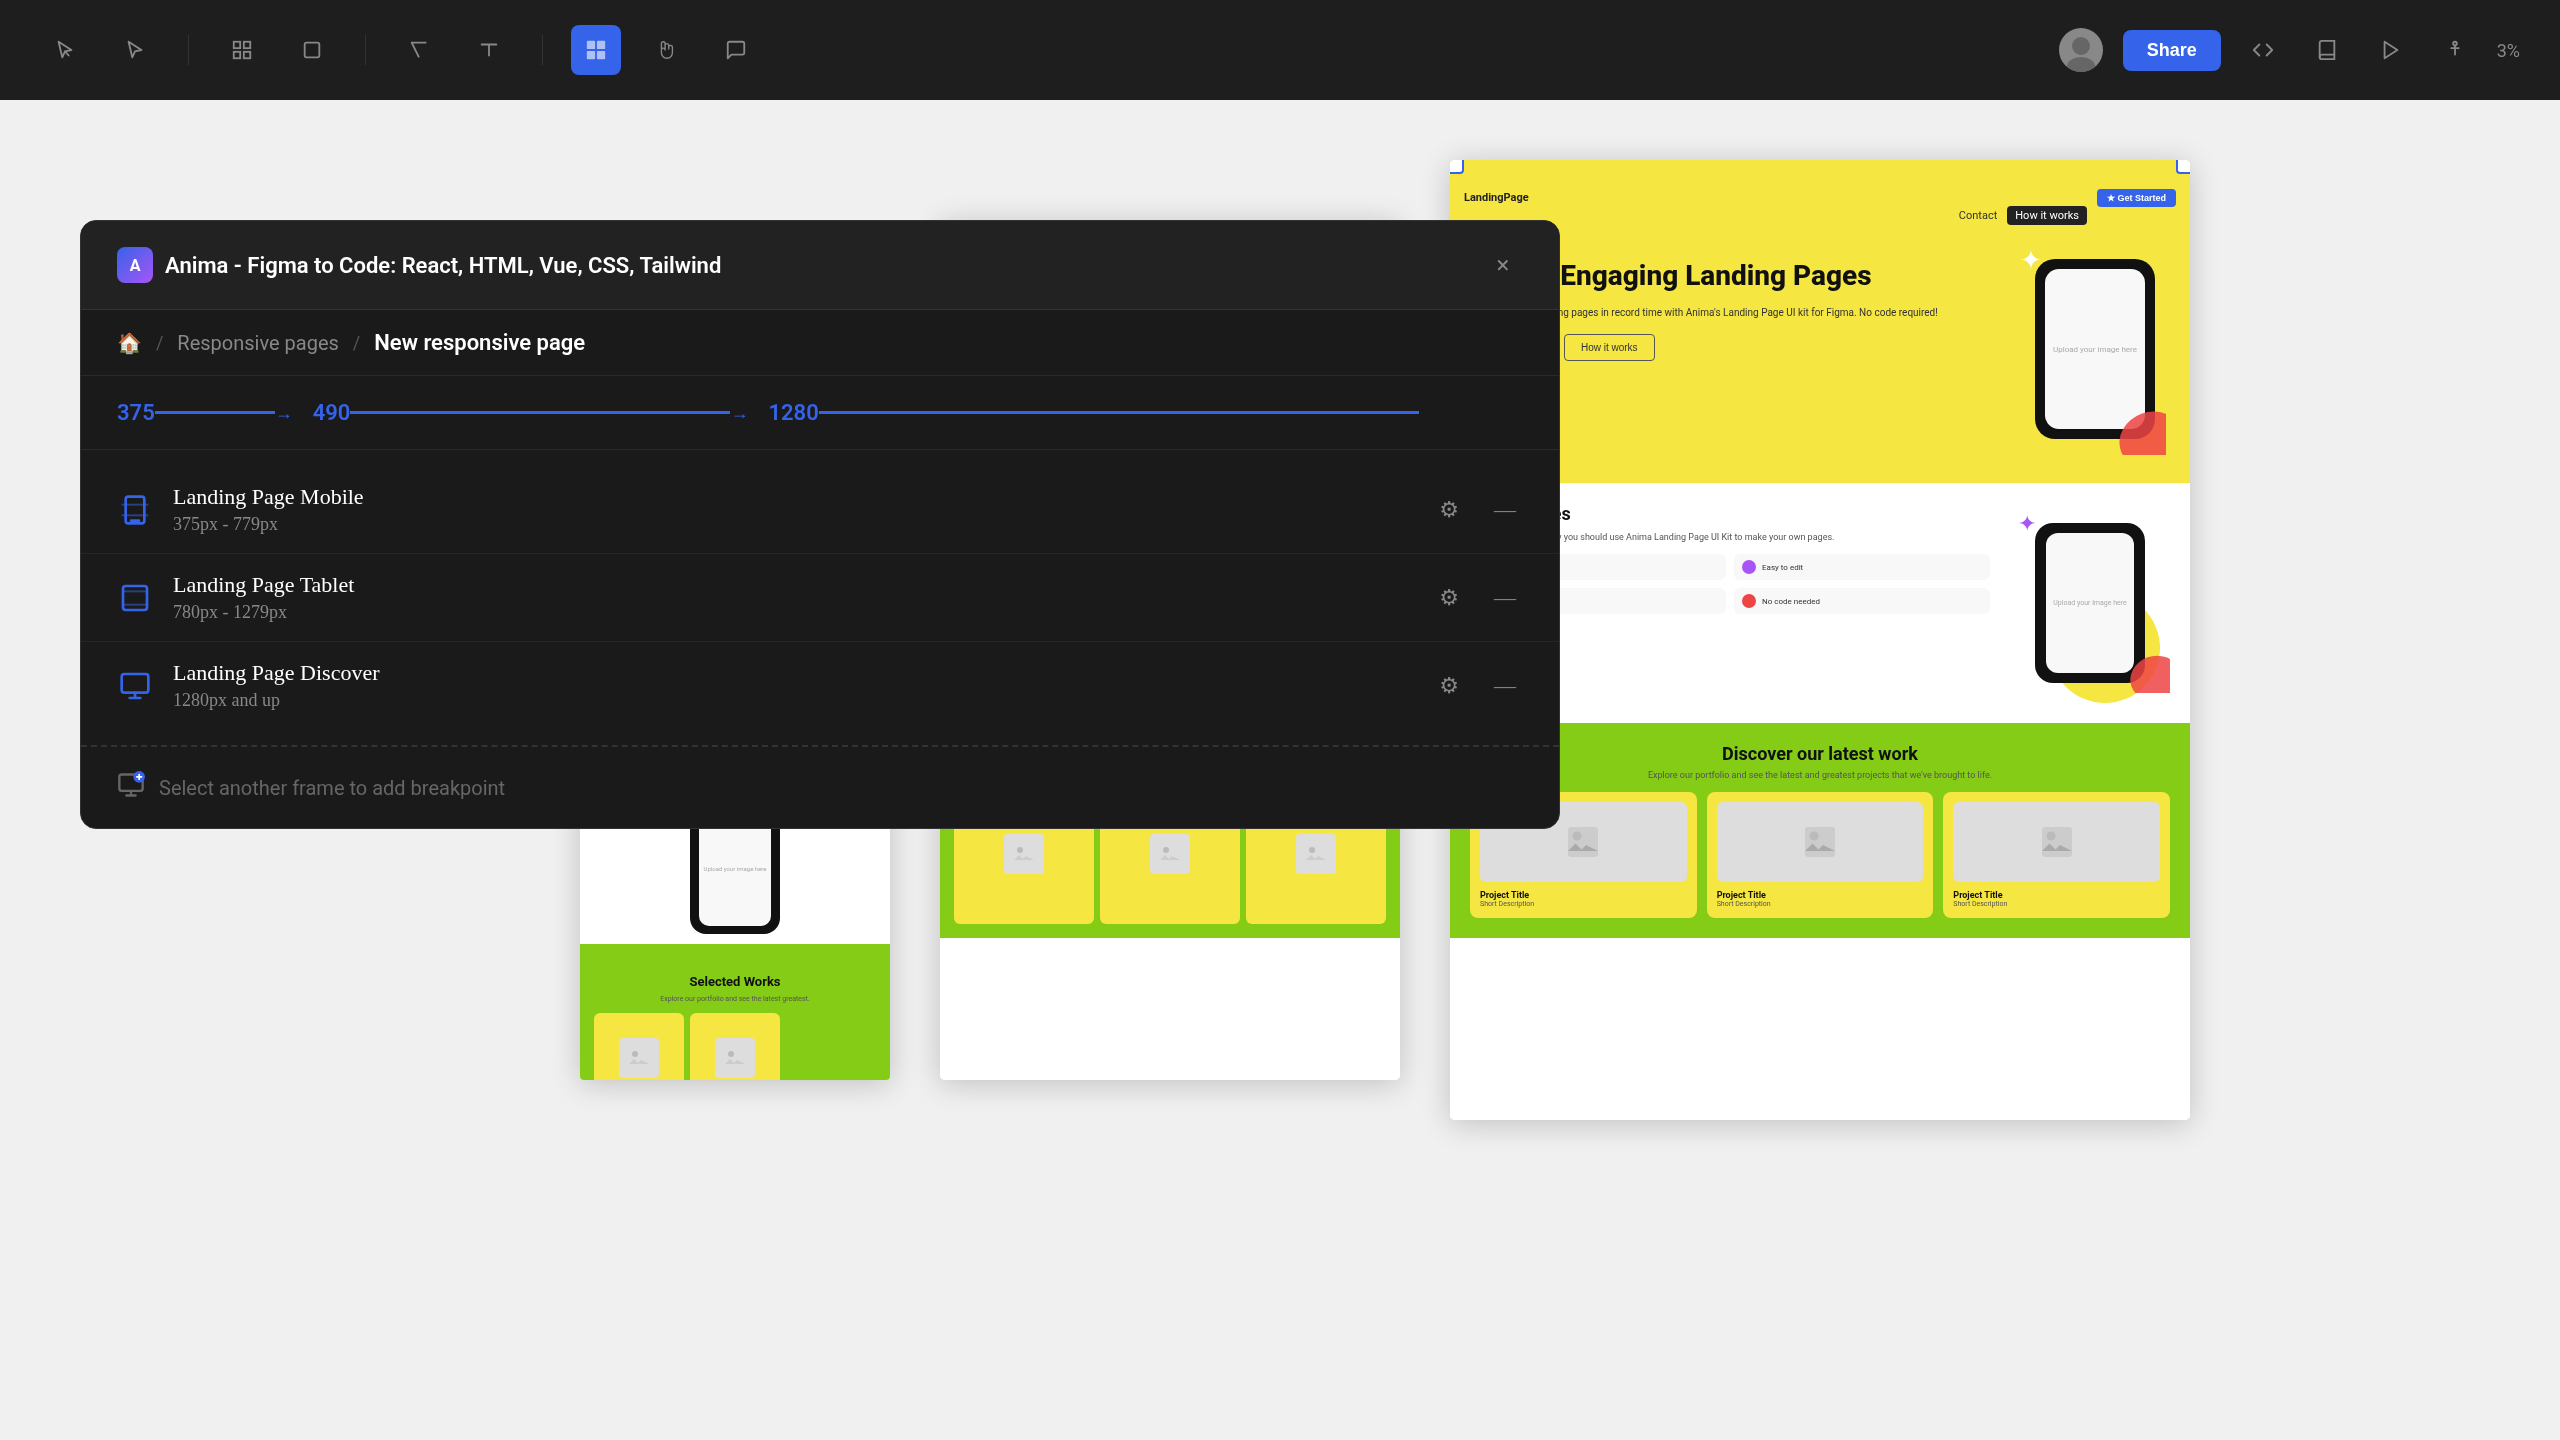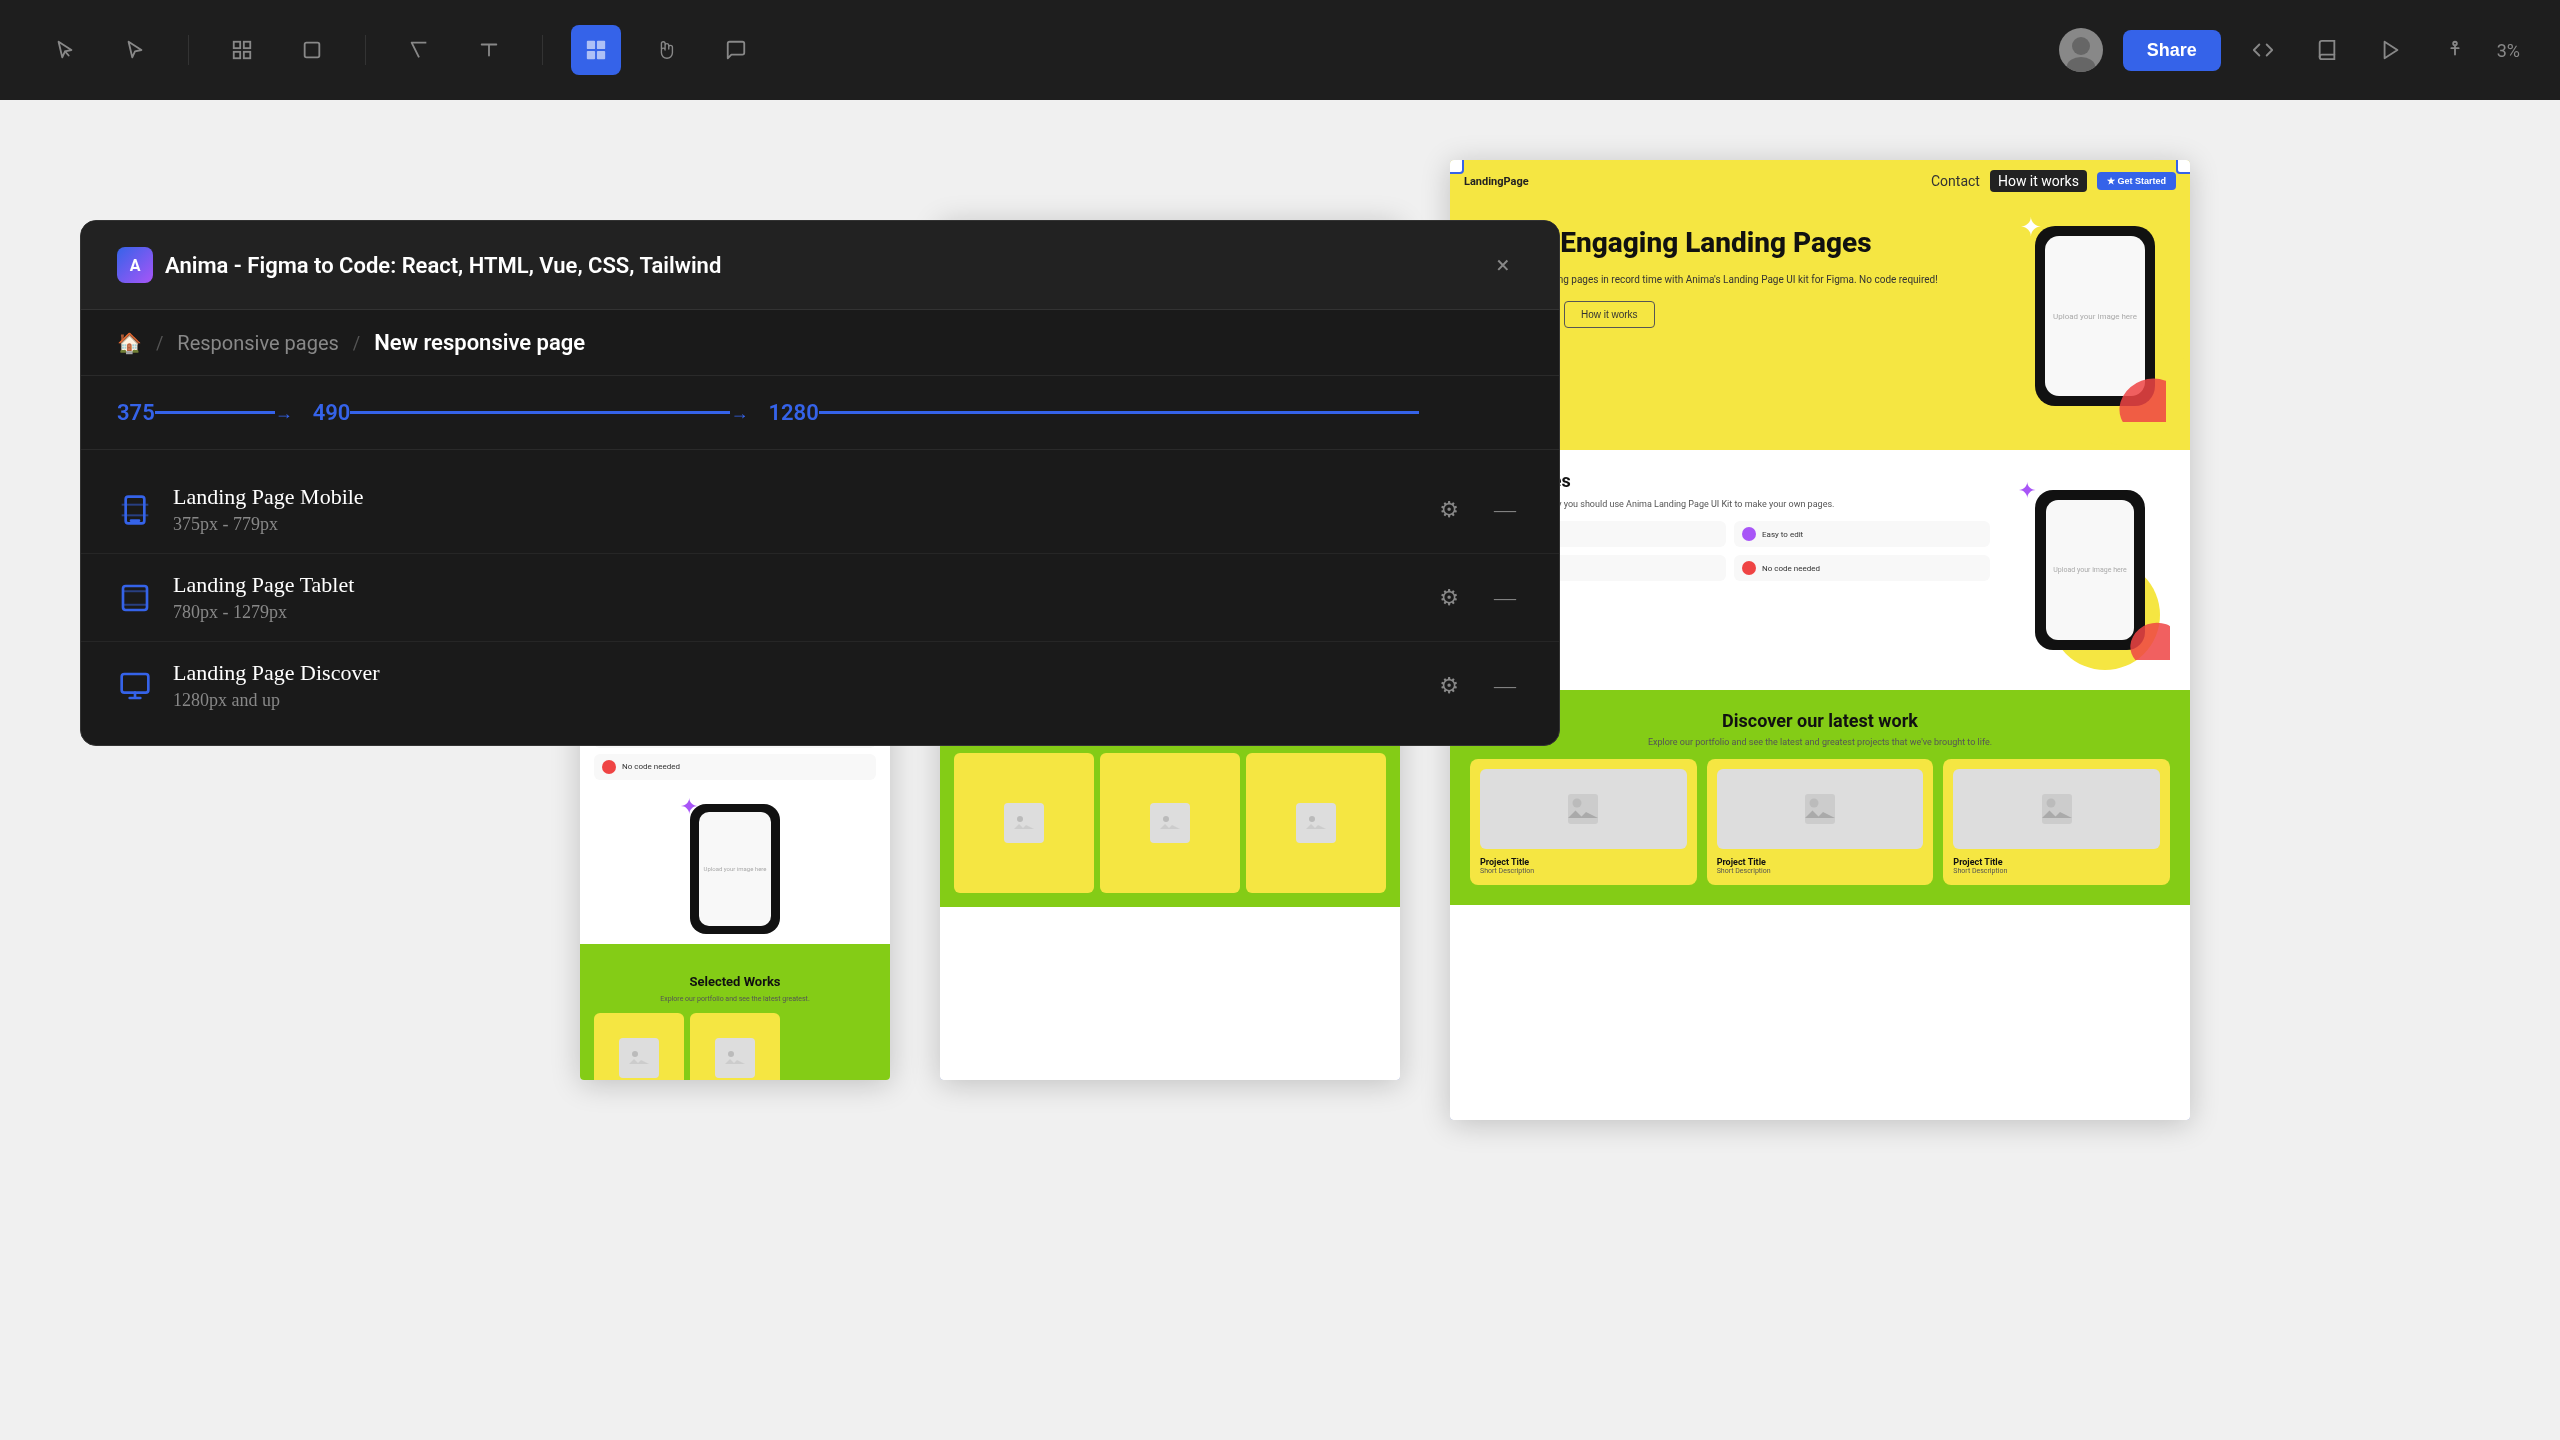--- a/index.html
+++ b/index.html
@@ -302,21 +302,21 @@
 
     
     .lp-header {
       background: #f5e642;
       padding: 10px 14px;
       display: flex;
       align-items: center;
       justify-content: space-between;
     }
     .lp-logo { font-size: 11px; font-weight: 700; color: #222; }
-    .lp-nav-item { font-size: 14px; color: #333; }
+    .lp-nav-item { font-size: 11px; color: #333; margin-top: 36px; }
     .lp-cta-btn {
       background: #3563E9;
       color: #fff;
       border: none;
       border-radius: 4px;
       padding: 4px 10px;
       font-size: 9px;
       font-weight: 600;
     }
     .lp-hero {
@@ -935,15 +935,26 @@
             <div class="bp-row-range">1280px and up</div>
           </div>
         </div>
         <div class="bp-row-right">
           <div class="bp-action">⚙</div>
           <div class="bp-action">—</div>
         </div>
       </div>
     </div>
 
+    <div class="add-bp-row">
+      <div>
+        <svg width="28" height="28" viewBox="0 0 24 24" fill="none">
+          <rect x="2" y="3" width="20" height="14" rx="2" stroke="#666" stroke-width="2"></rect>
+          <path d="M8 21h8M12 17v4" stroke="#666" stroke-width="2" stroke-linecap="round"></path>
+          <circle cx="19" cy="5" r="5" fill="#3563E9"></circle>
+          <path d="M19 3v4M17 5h4" stroke="white" stroke-width="1.5" stroke-linecap="round"></path>
+        </svg>
+      </div>
+      <span>Select another frame to add breakpoint</span>
+    </div>
   </div>
 
 </div>
 
 </body></html>

